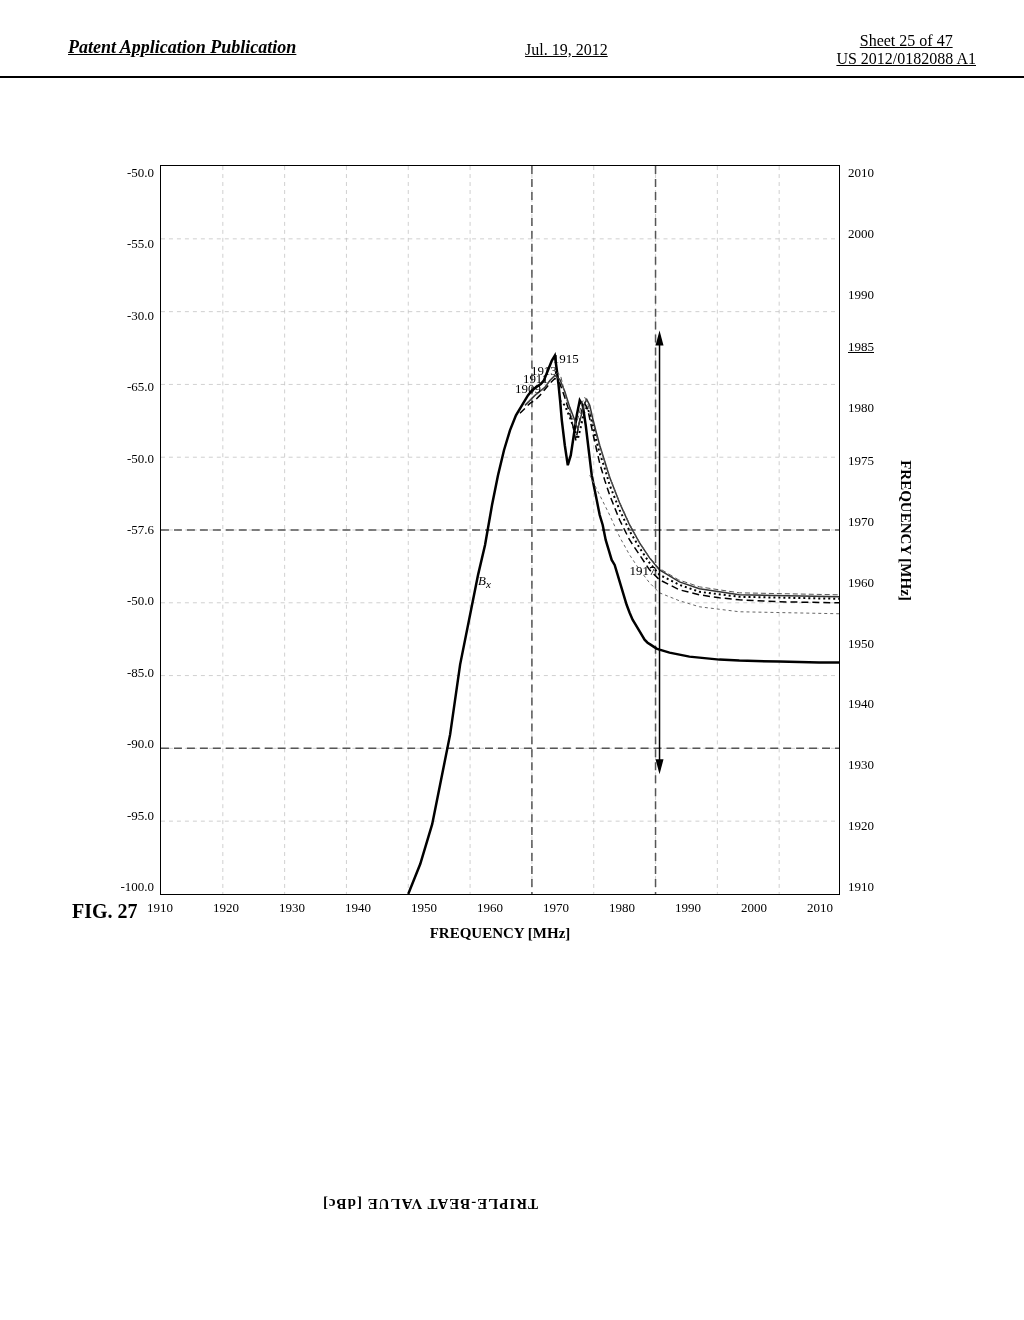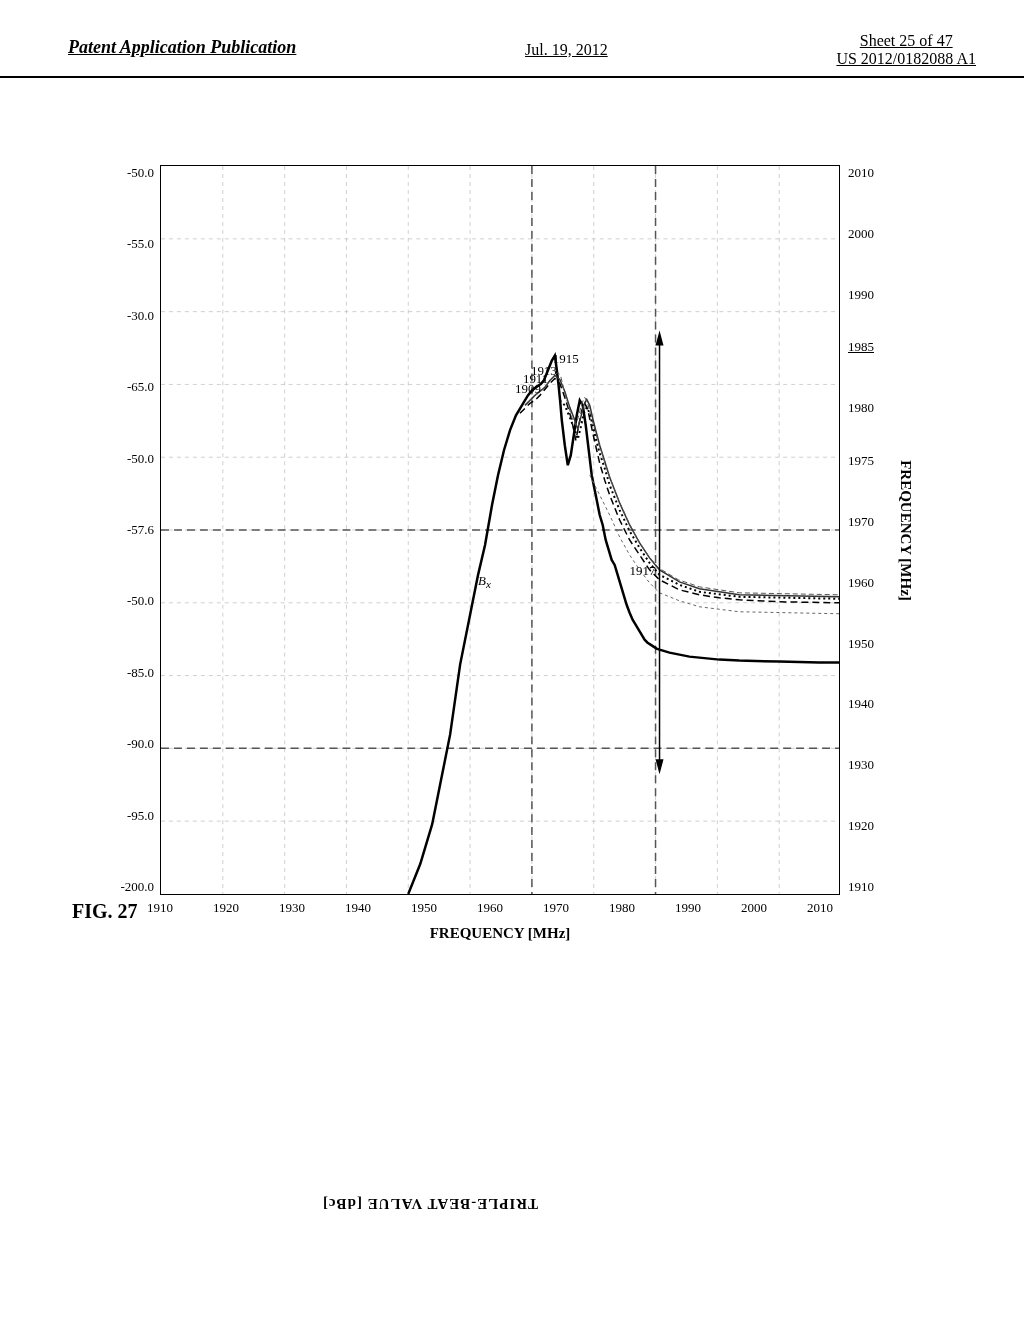--- a/index.html
+++ b/index.html
@@ -166,21 +166,21 @@
     <span>-50.0</span>
     <span>-55.0</span>
     <span>-30.0</span>
     <span>-65.0</span>
     <span>-50.0</span>
     <span>-57.6</span>
     <span>-50.0</span>
     <span>-85.0</span>
     <span>-90.0</span>
     <span>-95.0</span>
-    <span>-200.0</span>
+    <span>-100.0</span>
   </div>
 
   <div class="chart-inner">
     <svg class="chart-svg" viewBox="0 0 680 730" xmlns="http://www.w3.org/2000/svg">
 
       <defs>
         <pattern id="vgrid" x="0" y="0" width="61.8" height="730" patternUnits="userSpaceOnUse">
           <line x1="0" y1="0" x2="0" y2="730" stroke="#aaa" stroke-width="0.7" stroke-dasharray="4,4"></line>
         </pattern>
         <pattern id="hgrid" x="0" y="0" width="680" height="73" patternUnits="userSpaceOnUse">

